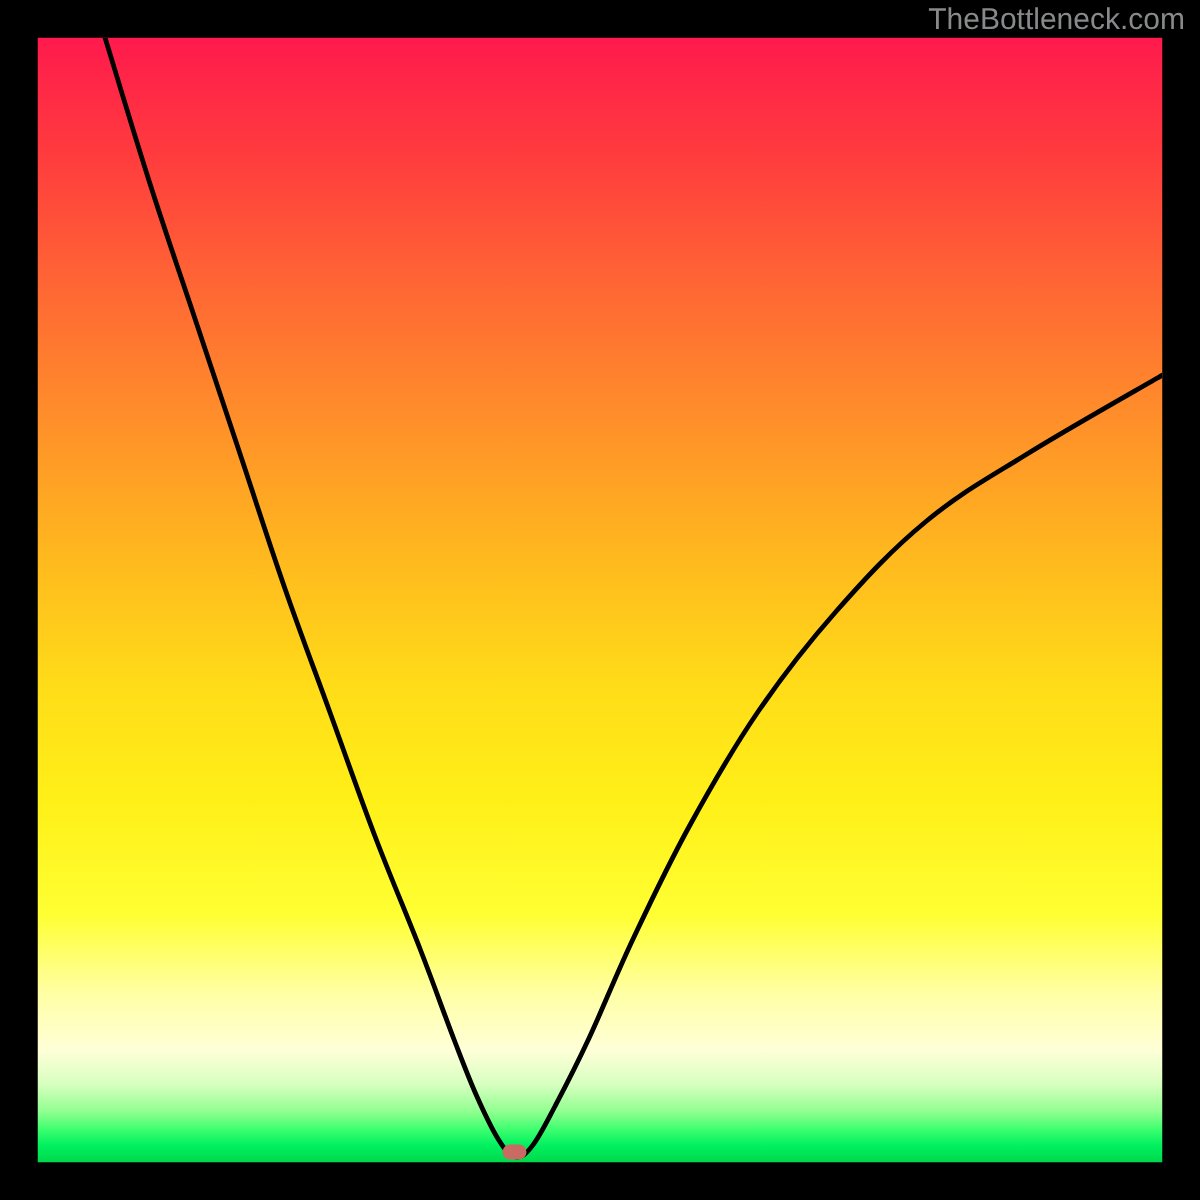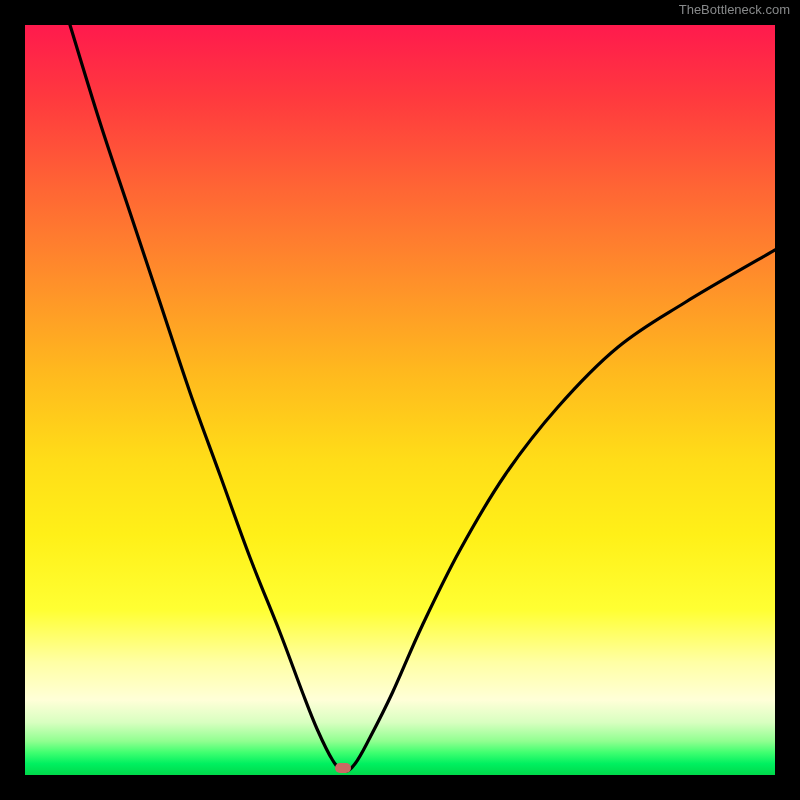--- a/index.html
+++ b/index.html
@@ -59,21 +59,21 @@
     width: 16px;
     height: 10px;
     background: #C96A63;
     border-radius: 5px;
   }
   .watermark {
     position: absolute;
     top: 2px;
     right: 10px;
     font-family: Arial, Helvetica, sans-serif;
-    font-size: 13px;
+    font-size: 20px;
     color: #87898A;
     letter-spacing: 0px;
   }
 </style>
 </head>
 <body>
 
 <div class="frame">
   <div class="plot-area">
     <div class="gradient-bg"></div>

